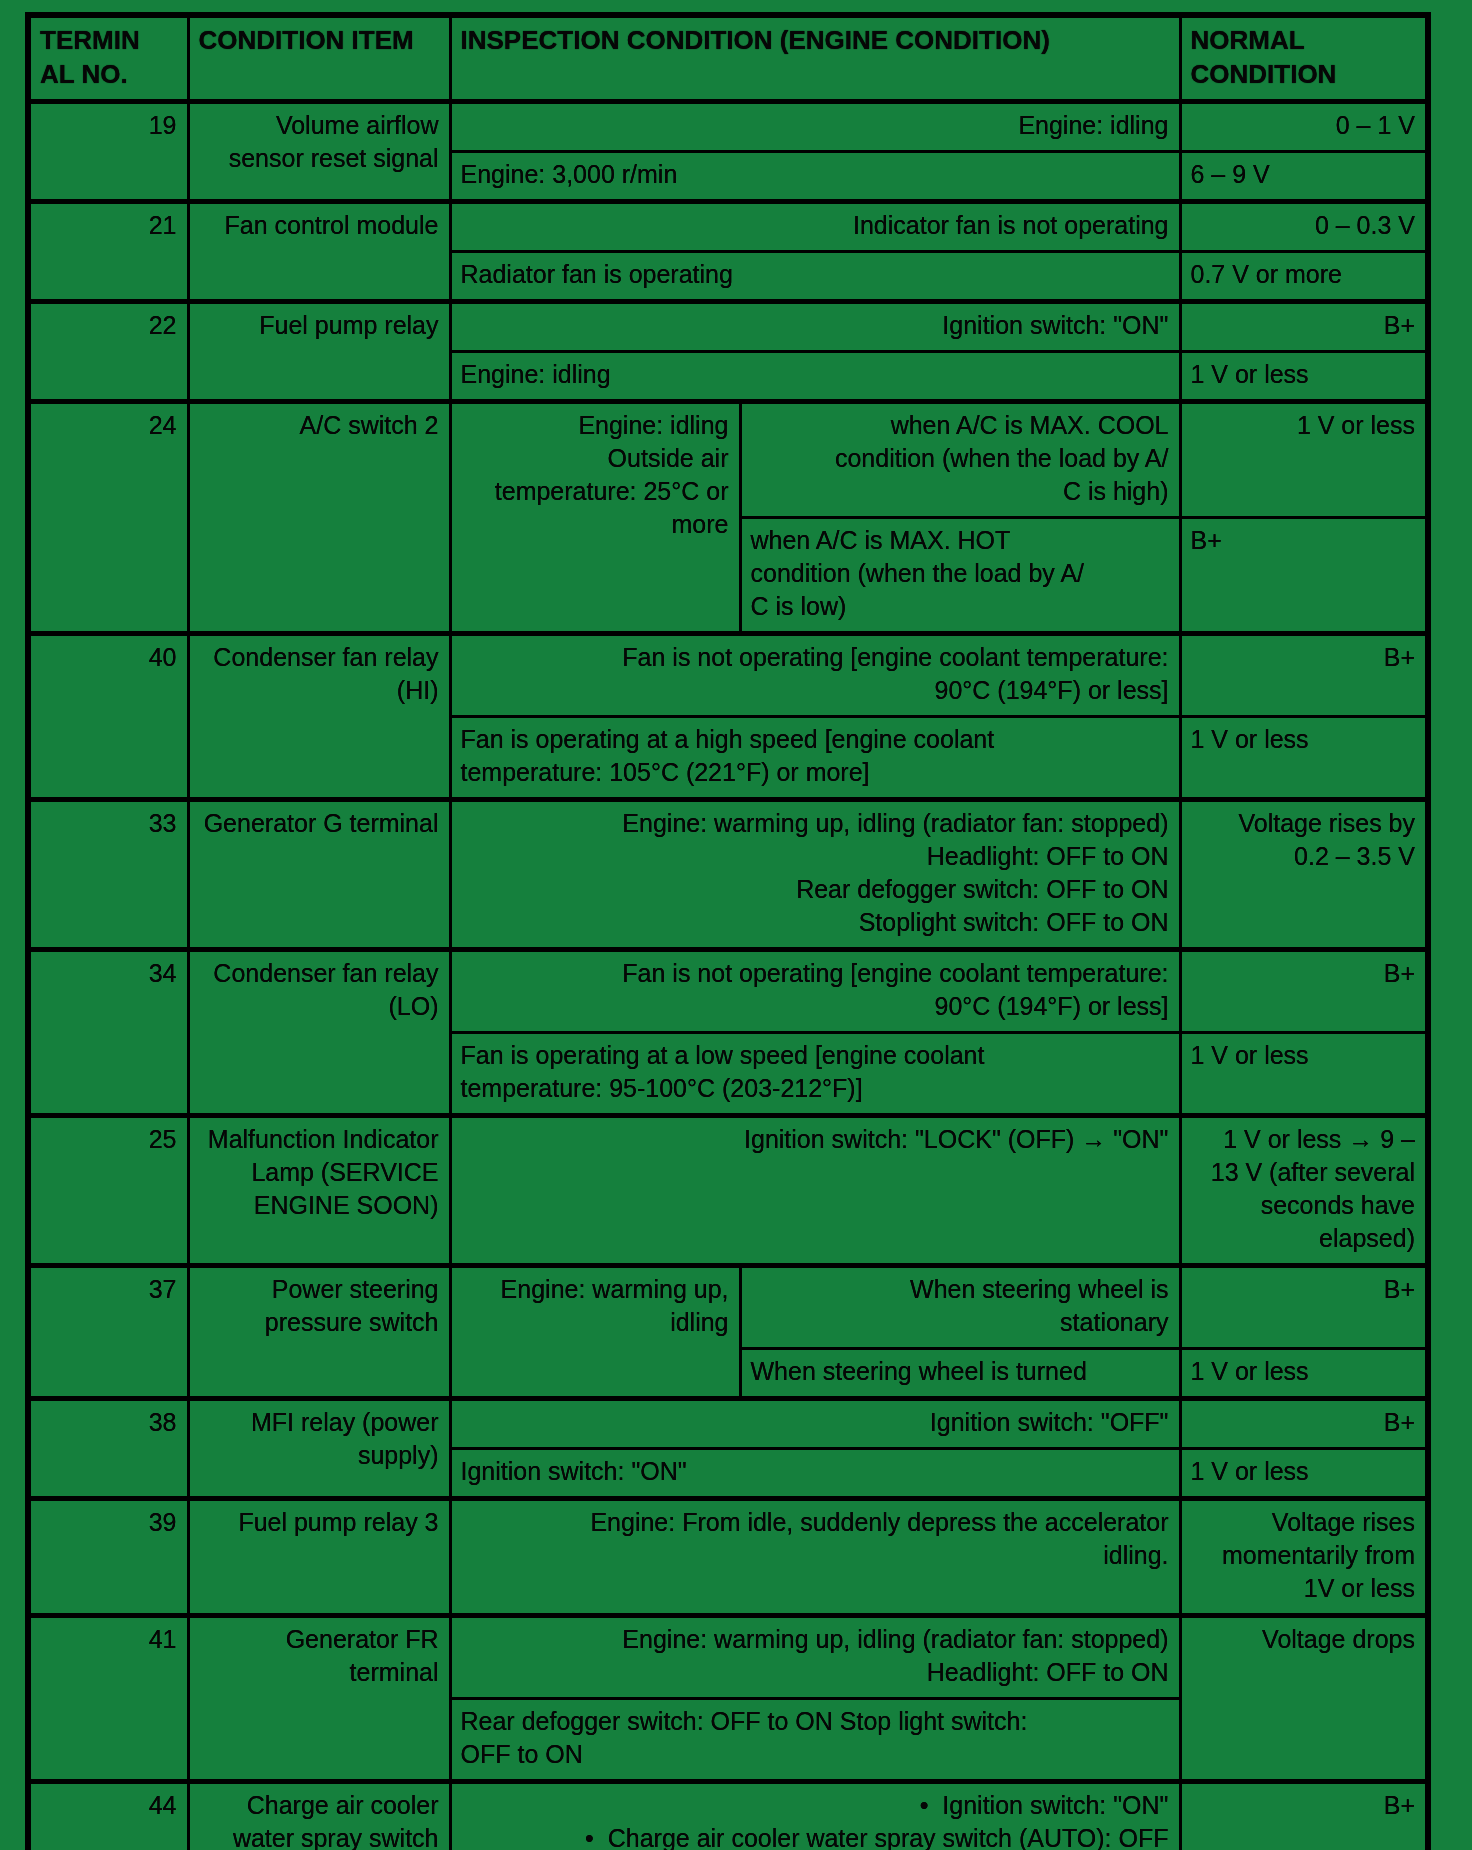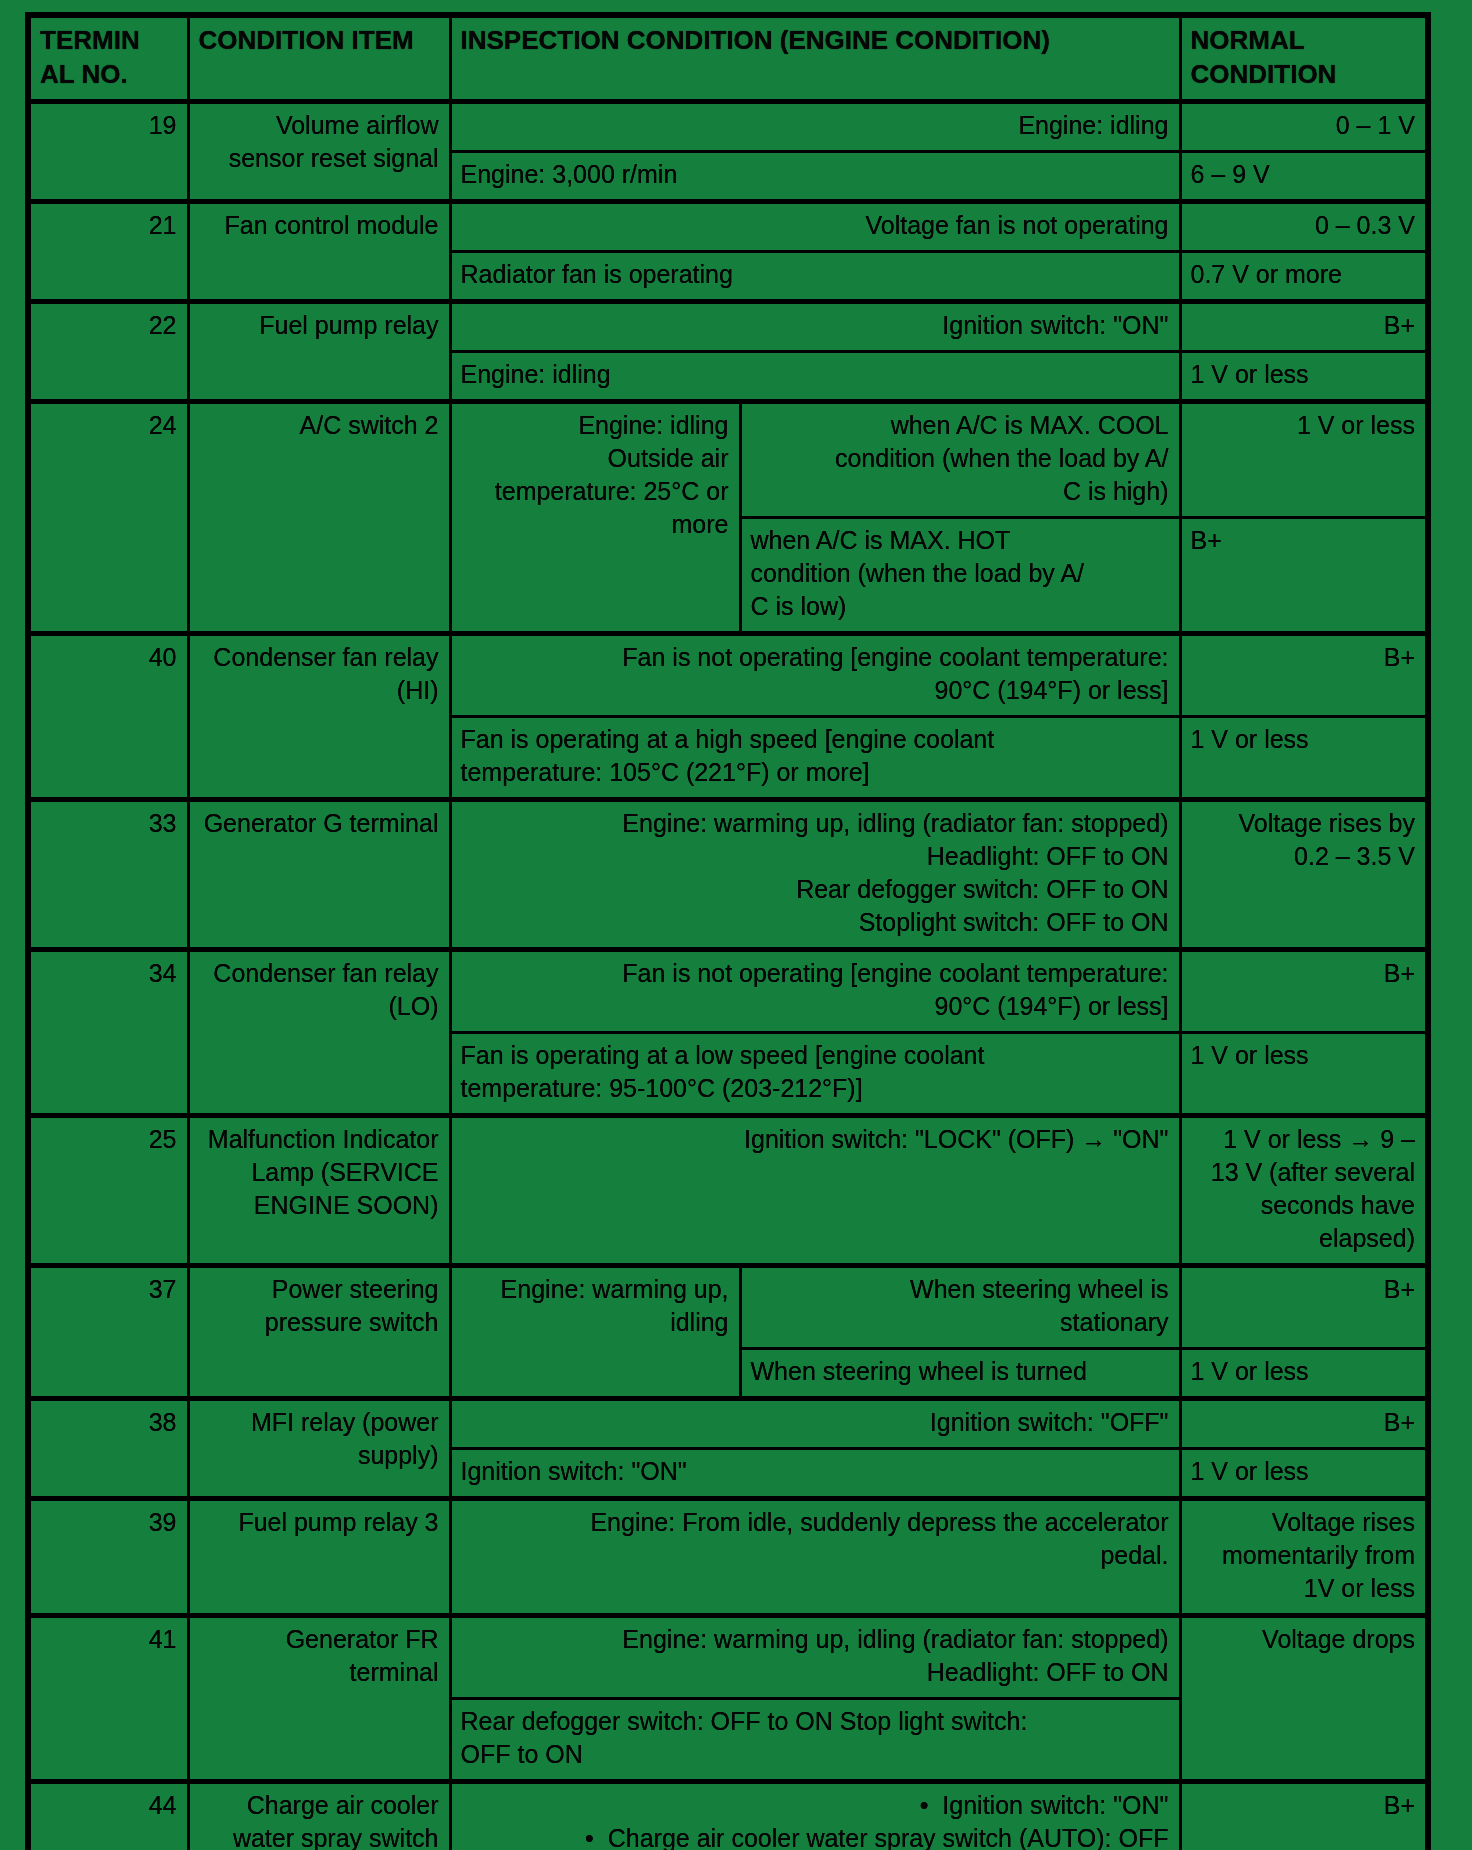--- a/index.html
+++ b/index.html
@@ -80,21 +80,21 @@
       <td>0 – 1 V</td>
     </tr>
     <tr>
       <td colspan="2">Engine: 3,000 r/min</td>
       <td>6 – 9 V</td>
     </tr>
 
     <tr class="group">
       <td rowspan="2">21</td>
       <td rowspan="2">Fan control module</td>
-      <td colspan="2">Voltage fan is not operating</td>
+      <td colspan="2">Indicator fan is not operating</td>
       <td>0 – 0.3 V</td>
     </tr>
     <tr>
       <td colspan="2">Radiator fan is operating</td>
       <td>0.7 V or more</td>
     </tr>
 
     <tr class="group">
       <td rowspan="2">22</td>
       <td rowspan="2">Fuel pump relay</td>
@@ -200,21 +200,21 @@
     </tr>
     <tr>
       <td colspan="2">Ignition switch: "ON"</td>
       <td>1 V or less</td>
     </tr>
 
     <tr class="group">
       <td>39</td>
       <td>Fuel pump relay 3</td>
       <td colspan="2">Engine: From idle, suddenly depress the accelerator
-pedal.</td>
+idling.</td>
       <td>Voltage rises
 momentarily from
 1V or less</td>
     </tr>
 
     <tr class="group">
       <td rowspan="2">41</td>
       <td rowspan="2">Generator FR
 terminal</td>
       <td colspan="2">Engine: warming up, idling (radiator fan: stopped)

